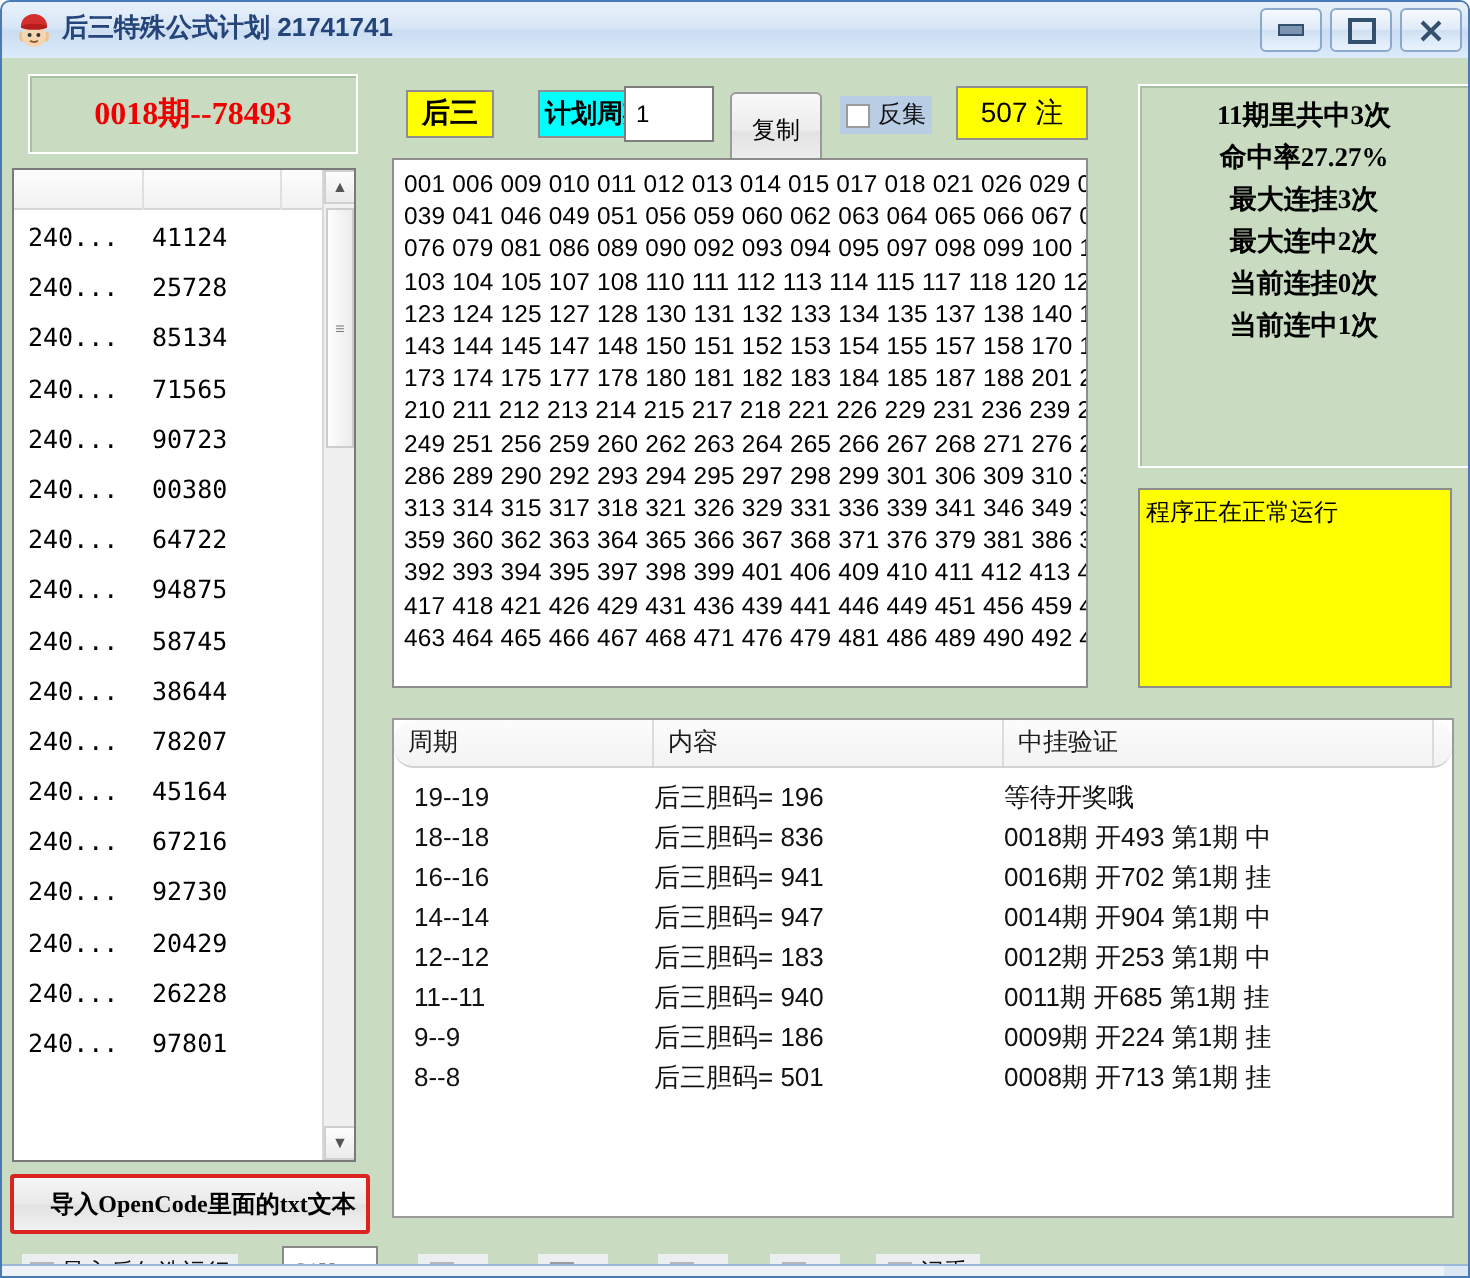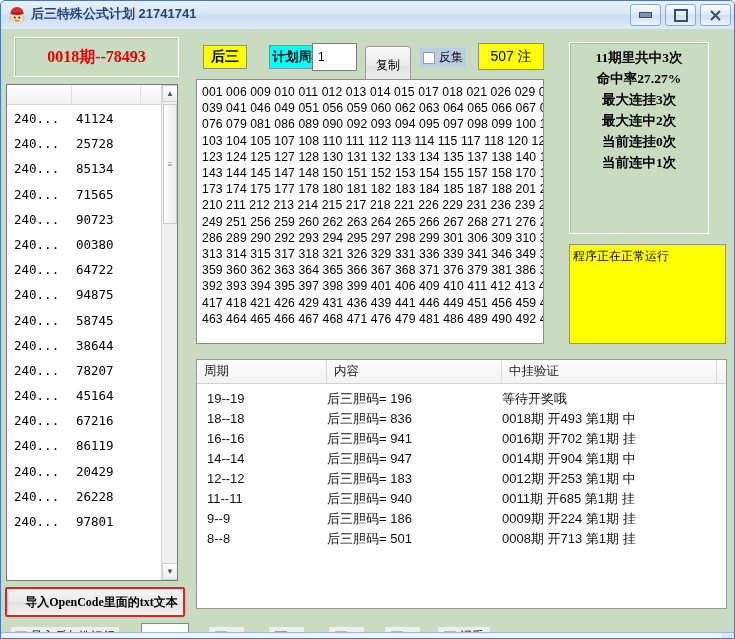--- a/index.html
+++ b/index.html
@@ -212,21 +212,21 @@
     font-size: 12.2px;
     color: #000;
     line-height: 16.2px;
     white-space: nowrap;
     letter-spacing: 0.1px;
   }
 
   
   .stats {
     position: absolute; left: 568px; top: 13px;
-    width: 140px; height: 192px;
+    width: 166px; height: 192px;
     background: #c9dcc2;
     border: 1px solid #ffffff;
     box-shadow: inset 1px 1px 0 #a9bfa2;
     box-sizing: border-box;
     padding-top: 4px;
     text-align: center;
   }
   .stats div {
     font-weight: bold; font-size: 13.5px; color: #000;
     line-height: 21px;
@@ -250,20 +250,21 @@
     background: #ffffff;
     border: 1px solid #9a9a9a;
     box-sizing: border-box;
     overflow: hidden;
   }
   .th-row {
     position: relative;
     height: 23px;
     background: linear-gradient(to bottom,#fcfcfc 0%,#f3f3f3 100%);
     border-bottom: 1px solid #d2d2d2;
+    border-radius: 10px;
   }
   .th {
     position: absolute; top: 0; height: 23px; line-height: 23px;
     font-size: 12.5px; color: #1b1b1b; padding-left: 7px;
     box-sizing: border-box;
     border-right: 1px solid #dcdcdc;
   }
   .tr {
     position: relative; height: 20px; line-height: 20px;
   }
@@ -339,21 +340,21 @@
           <div class="lg-row"><span class="c1">240...</span><span class="c2">71565</span></div>
           <div class="lg-row"><span class="c1">240...</span><span class="c2">90723</span></div>
           <div class="lg-row"><span class="c1">240...</span><span class="c2">00380</span></div>
           <div class="lg-row"><span class="c1">240...</span><span class="c2">64722</span></div>
           <div class="lg-row"><span class="c1">240...</span><span class="c2">94875</span></div>
           <div class="lg-row"><span class="c1">240...</span><span class="c2">58745</span></div>
           <div class="lg-row"><span class="c1">240...</span><span class="c2">38644</span></div>
           <div class="lg-row"><span class="c1">240...</span><span class="c2">78207</span></div>
           <div class="lg-row"><span class="c1">240...</span><span class="c2">45164</span></div>
           <div class="lg-row"><span class="c1">240...</span><span class="c2">67216</span></div>
-          <div class="lg-row"><span class="c1">240...</span><span class="c2">86119</span></div>
+          <div class="lg-row"><span class="c1">240...</span><span class="c2">92730</span></div>
           <div class="lg-row"><span class="c1">240...</span><span class="c2">20429</span></div>
           <div class="lg-row"><span class="c1">240...</span><span class="c2">26228</span></div>
           <div class="lg-row"><span class="c1">240...</span><span class="c2">97801</span></div>
         </div>
       <div class="lg-scroll">
         <div class="lg-arrow up">▲</div>
         <div class="lg-thumb">≡</div>
         <div class="lg-arrow down">▼</div>
       </div>
     </div>

